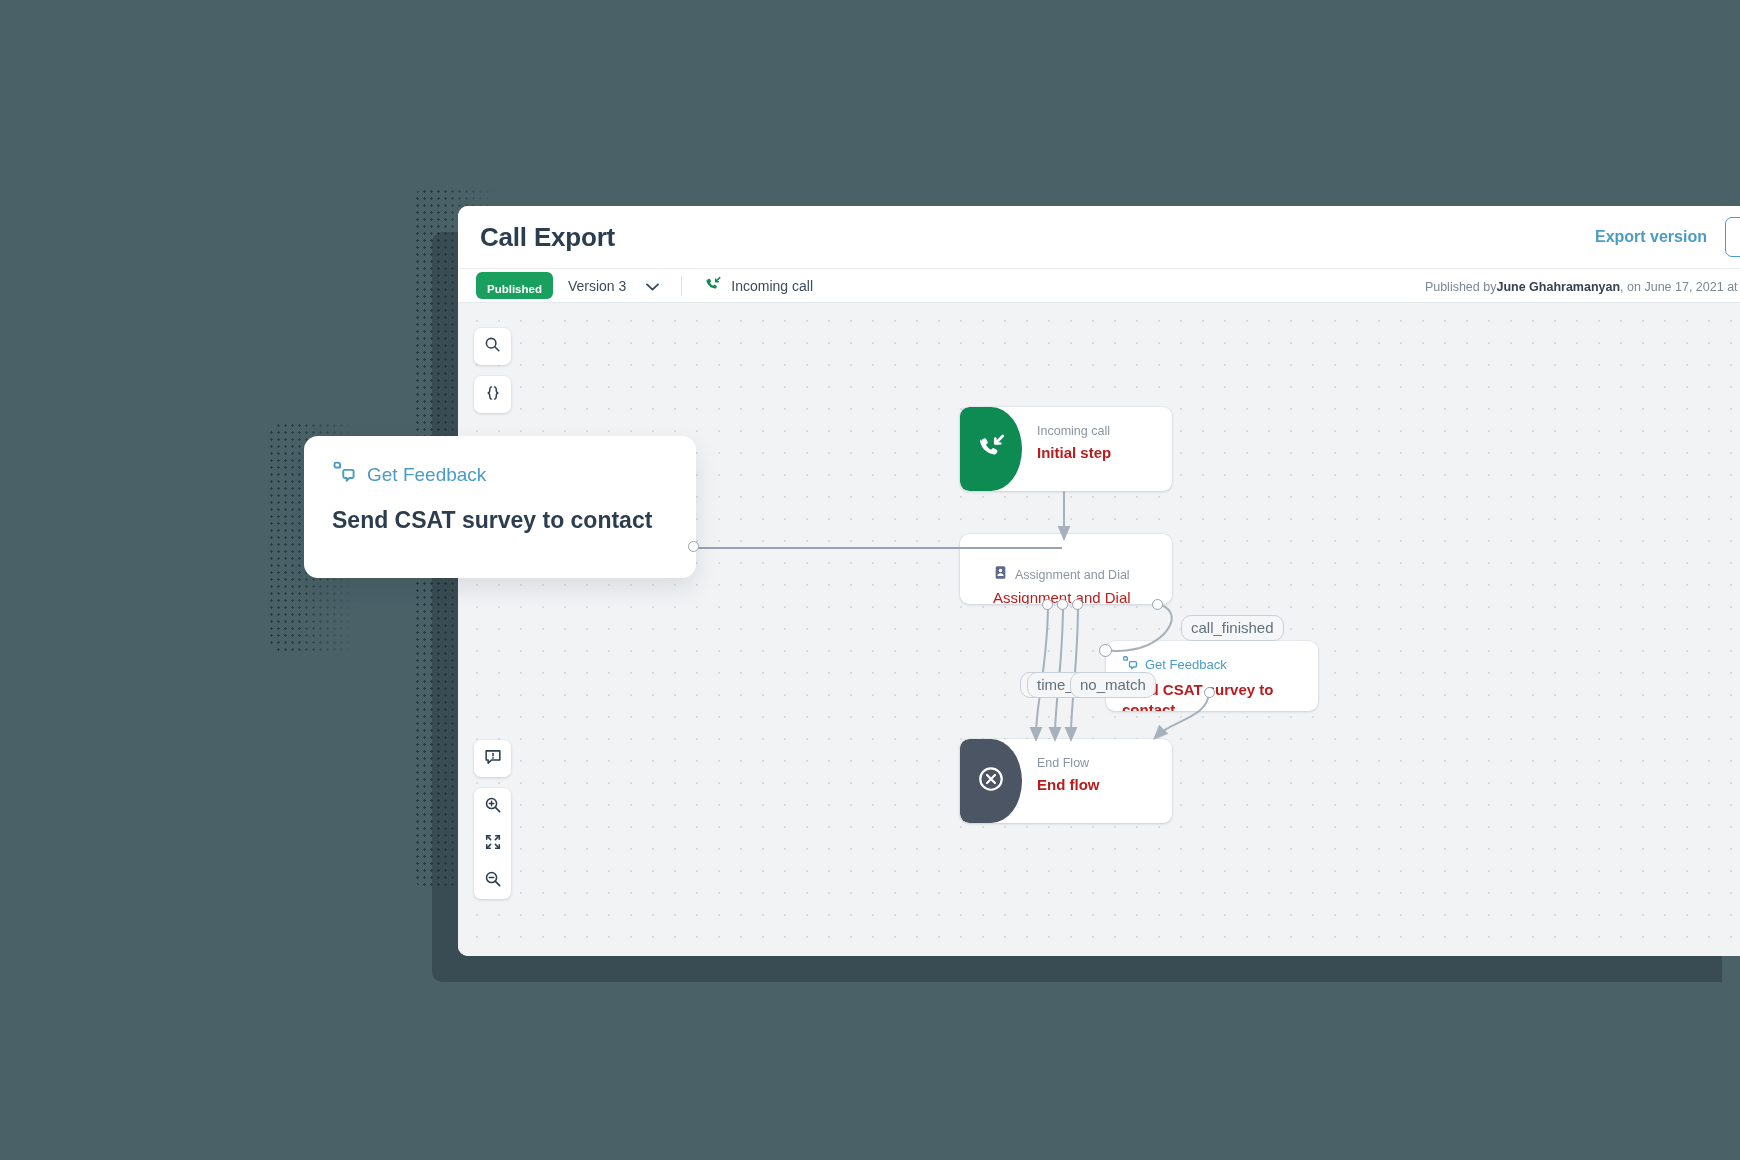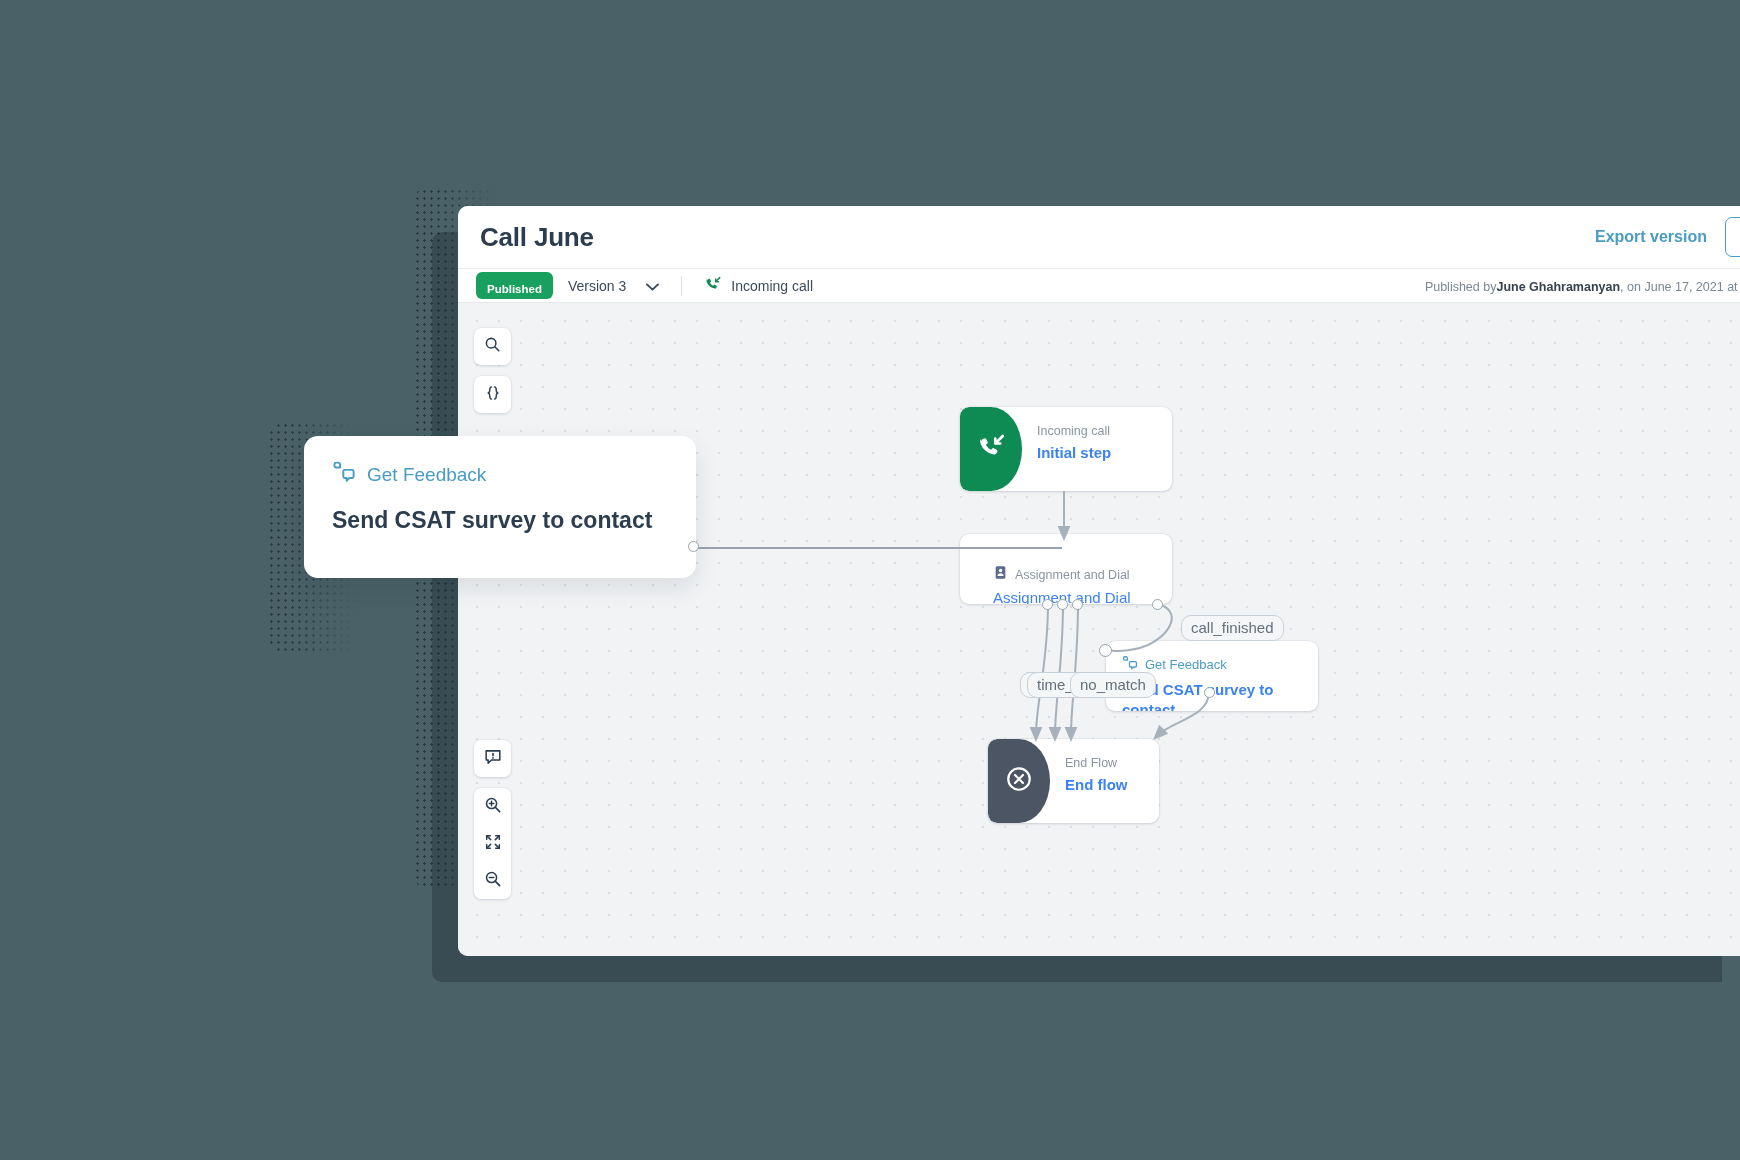--- a/index.html
+++ b/index.html
@@ -176,21 +176,21 @@
     flex: 1;
     padding: 16px 18px 0 15px;
   }
   .node-kicker {
     font-size: 12.5px; color: #8a95a1; line-height: 1.3;
     display: flex; align-items: center; gap: 7px;
   }
   .node-kicker.blue { color: #4a9cc4; font-size: 13px; }
   .node-title {
     margin-top: 4px;
-    font-size: 15px; color: #3b82f6; font-weight: bold;
+    font-size: 15px; color: #b91c1c; font-weight: bold;
     line-height: 1.35;
   }
   .node-title.reg { font-weight: normal; font-size: 15px; }
 
   
   .port {
     position: absolute;
     width: 11px; height: 11px;
     border-radius: 50%;
     background: #fff;
@@ -258,21 +258,21 @@
 </head>
 <body>
 
 <div id="root">
 
   <div class="halftone"></div>
 
   <div class="app-window">
 
     <div class="titlebar">
-      <div class="page-title">Call June</div>
+      <div class="page-title">Call Export</div>
 
       <div class="titlebar-right">
         <div class="export-link">Export version</div>
         <div class="primary-btn">E</div>
       </div>
     </div>
 
     <div class="statusbar">
       <div class="badge-published">Published</div>
 
@@ -432,21 +432,21 @@
               </svg>
             </span>
             <span>Get Feedback</span>
           </div>
           <div class="node-title">Send CSAT survey to contact</div>
         </div>
       </div>
       <div class="port big" style="left:641px; top:341px;"></div>
       <div class="port" style="left:746px; top:384px;"></div>
 
-      <div class="node" style="left:502px; top:436px; width:171px; height:84px;margin-left:28px;">
+      <div class="node" style="left:502px; top:436px; width:212px; height:84px;">
         <div class="node-icon-pane dark">
           <span>
             <svg width="28" height="28" viewBox="0 0 24 24">
               <circle cx="12" cy="12" r="9.2" fill="none" stroke="#ffffff" stroke-width="1.9"></circle>
               <path d="M8.6 8.6 L15.4 15.4 M15.4 8.6 L8.6 15.4" stroke="#ffffff" stroke-width="1.9" stroke-linecap="round"></path>
             </svg>
           </span>
         </div>
         <div class="node-body">
           <div class="node-kicker">End Flow</div>

